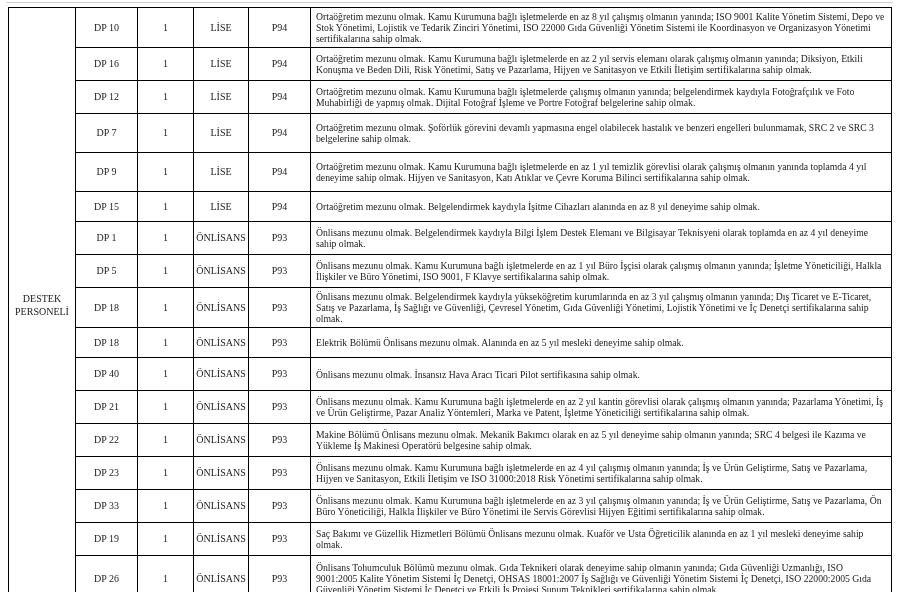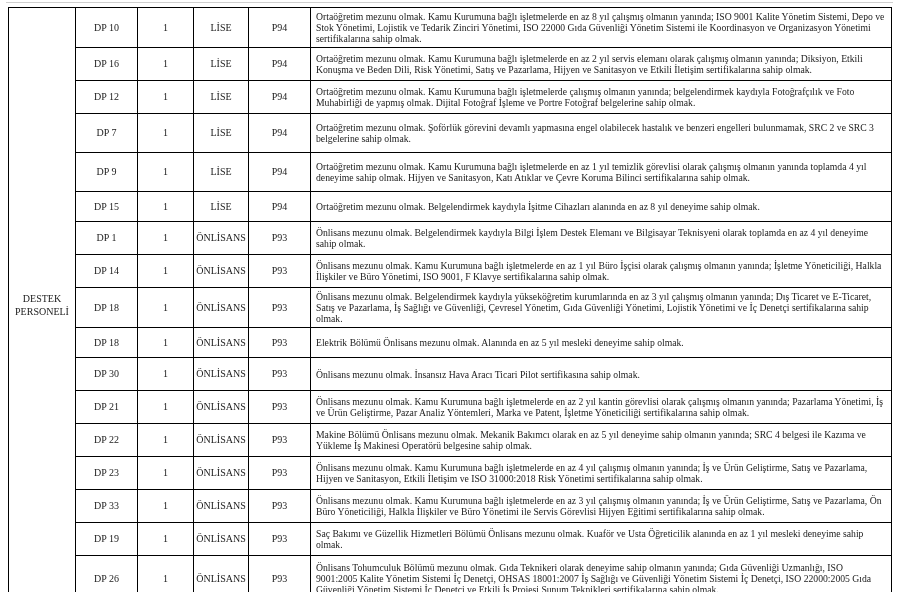--- a/index.html
+++ b/index.html
@@ -123,42 +123,42 @@
         <td class="cell-desc">Ortaöğretim mezunu olmak. Belgelendirmek kaydıyla İşitme Cihazları alanında en az 8 yıl deneyime sahip olmak.</td>
       </tr>
       <tr class="lines-2">
         <td class="cell-center">DP 1</td>
         <td class="cell-center">1</td>
         <td class="cell-center">ÖNLİSANS</td>
         <td class="cell-center">P93</td>
         <td class="cell-desc">Önlisans mezunu olmak. Belgelendirmek kaydıyla Bilgi İşlem Destek Elemanı ve Bilgisayar Teknisyeni olarak toplamda en az 4 yıl deneyime sahip olmak.</td>
       </tr>
       <tr class="lines-2">
-        <td class="cell-center">DP 14</td>
+        <td class="cell-center">DP 5</td>
         <td class="cell-center">1</td>
         <td class="cell-center">ÖNLİSANS</td>
         <td class="cell-center">P93</td>
         <td class="cell-desc">Önlisans mezunu olmak. Kamu Kurumuna bağlı işletmelerde en az 1 yıl Büro İşçisi olarak çalışmış olmanın yanında; İşletme Yöneticiliği, Halkla İlişkiler ve Büro Yönetimi, ISO 9001, F Klavye sertifikalarına sahip olmak.</td>
       </tr>
       <tr class="lines-3">
         <td class="cell-center">DP 18</td>
         <td class="cell-center">1</td>
         <td class="cell-center">ÖNLİSANS</td>
         <td class="cell-center">P93</td>
         <td class="cell-desc">Önlisans mezunu olmak. Belgelendirmek kaydıyla yükseköğretim kurumlarında en az 3 yıl çalışmış olmanın yanında; Dış Ticaret ve E-Ticaret, Satış ve Pazarlama, İş Sağlığı ve Güvenliği, Çevresel Yönetim, Gıda Güvenliği Yönetimi, Lojistik Yönetimi ve İç Denetçi sertifikalarına sahip olmak.</td>
       </tr>
       <tr class="lines-1">
         <td class="cell-center">DP 18</td>
         <td class="cell-center">1</td>
         <td class="cell-center">ÖNLİSANS</td>
         <td class="cell-center">P93</td>
         <td class="cell-desc">Elektrik Bölümü Önlisans mezunu olmak. Alanında en az 5 yıl mesleki deneyime sahip olmak.</td>
       </tr>
       <tr class="lines-2">
-        <td class="cell-center">DP 30</td>
+        <td class="cell-center">DP 40</td>
         <td class="cell-center">1</td>
         <td class="cell-center">ÖNLİSANS</td>
         <td class="cell-center">P93</td>
         <td class="cell-desc">Önlisans mezunu olmak. İnsansız Hava Aracı Ticari Pilot sertifikasına sahip olmak.</td>
       </tr>
       <tr class="lines-2">
         <td class="cell-center">DP 21</td>
         <td class="cell-center">1</td>
         <td class="cell-center">ÖNLİSANS</td>
         <td class="cell-center">P93</td>

